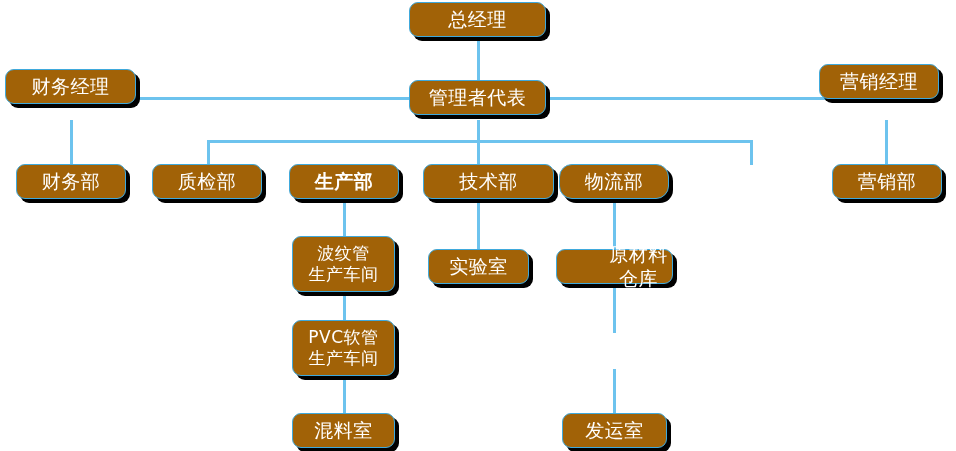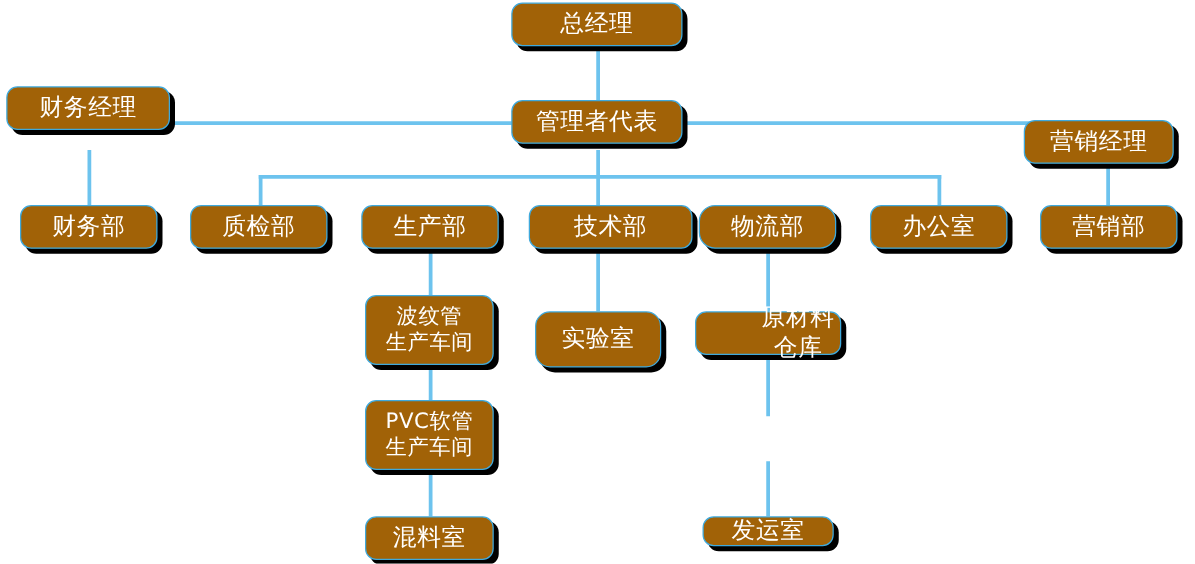--- a/index.html
+++ b/index.html
@@ -75,34 +75,33 @@
   <div class="line line-v" style="left:477px; top:199px; height:50px;"></div>
 
   <div class="line line-v" style="left:613px; top:199px; height:50px;"></div>
   <div class="line line-v" style="left:613px; top:285px; height:48px;"></div>
   <div class="line line-v" style="left:613px; top:369px; height:44px;"></div>
 
   <div class="node" style="left:409px; top:2px; width:137px; height:35px;">总经理</div>
 
   <div class="node" style="left:5px; top:69px; width:131px; height:35px;">财务经理</div>
   <div class="node" style="left:409px; top:80px; width:137px; height:35px;">管理者代表</div>
-  <div class="node" style="left:819px; top:96px; width:120px; height:35px;">营销经理</div>
+  <div class="node" style="left:819px; top:64px; width:120px; height:35px;">营销经理</div>
 
   <div class="node" style="left:16px; top:164px; width:110px; height:35px;">财务部</div>
   <div class="node" style="left:152px; top:164px; width:110px; height:35px;">质检部</div>
-  <div class="node" style="left:289px; top:164px; width:110px; height:35px;">生产部</div>
+  <div class="node" style="left:289px; top:164px; width:110px; height:35px;font-weight:bold;">生产部</div>
   <div class="node" style="left:423px; top:164px; width:131px; height:35px;">技术部</div>
   <div class="node" style="left:559px; top:164px; width:110px; height:35px;border-radius:13px;">物流部</div>
-  <div class="node" style="left:696px; top:164px; width:110px; height:35px;">办公室</div>
   <div class="node" style="left:832px; top:164px; width:110px; height:35px;">营销部</div>
 
   <div class="node two-line" style="left:292px; top:236px; width:103px; height:56px;">波纹管
 生产车间</div>
-  <div class="node" style="left:428px; top:249px; width:101px; height:45px;border-radius:12px;">实验室</div>
+  <div class="node" style="left:428px; top:249px; width:101px; height:35px;">实验室</div>
   <div class="node" style="left:556px; top:249px; width:117px; height:35px;padding-left:48px;">原材料仓库</div>
 
   <div class="node two-line" style="left:292px; top:320px; width:103px; height:56px;">PVC软管
 生产车间</div>
 
   <div class="node" style="left:292px; top:413px; width:103px; height:35px;">混料室</div>
-  <div class="node" style="left:562px; top:413px; width:105px; height:24px;">发运室</div>
+  <div class="node" style="left:562px; top:413px; width:105px; height:35px;">发运室</div>
 
 </div>
 
 </body></html>

